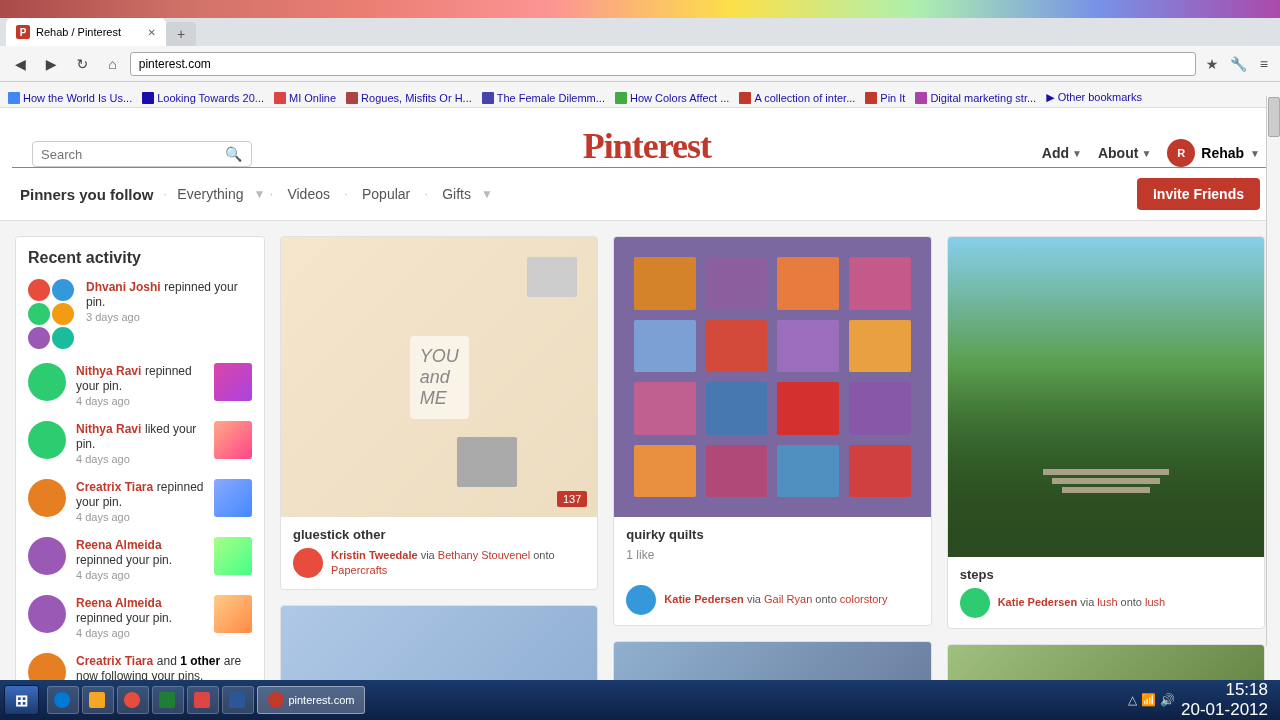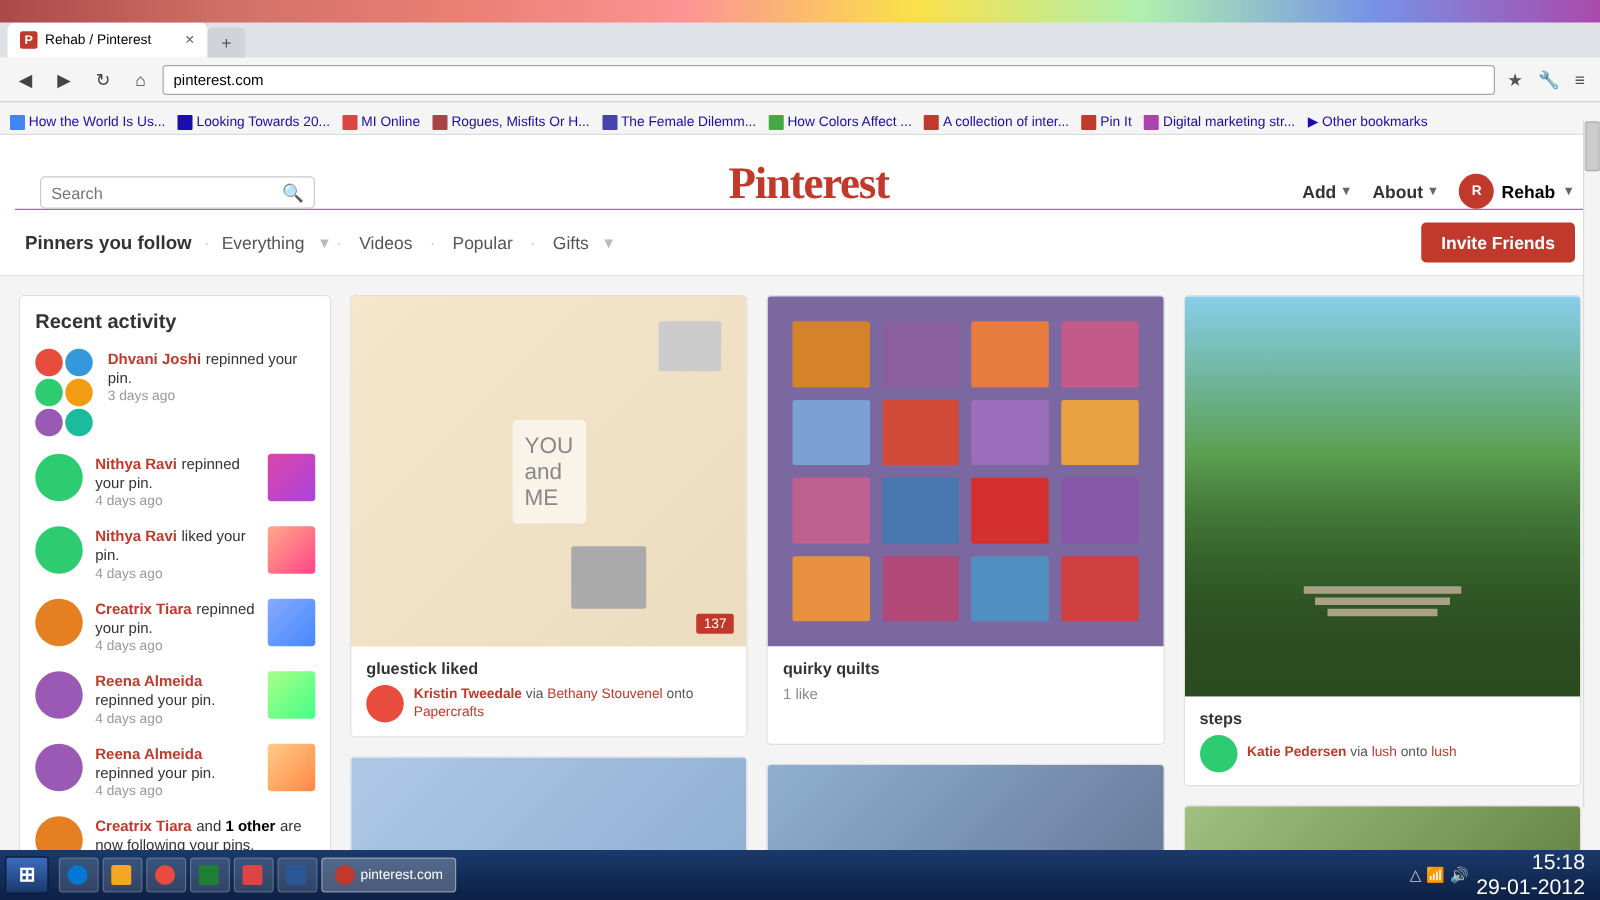--- a/index.html
+++ b/index.html
@@ -347,28 +347,28 @@
       </div>
 
       <div class="pin-grid">
 
         <div class="pin-column">
 
           <div class="pin-card">
             <div class="pin-img-scrapbook">
 
               <div style="width:100%;height:100%;background:linear-gradient(135deg, #f5e6cc, #ecdcc0);position:relative;display:flex;align-items:center;justify-content:center;">
-                <div style="background:rgba(255,255,255,0.6);padding:10px;border-radius:4px;font-size:18px;color:#888;">YOU<br>and<br>ME</div>
+                <div style="background:rgba(255,255,255,0.6);padding:10px;border-radius:4px;font-size:18px;color:#888;font-style:italic;">YOU<br>and<br>ME</div>
                 <div style="position:absolute;right:20px;top:20px;width:50px;height:40px;background:#ccc;border-radius:2px;"></div>
                 <div style="position:absolute;right:80px;bottom:30px;width:60px;height:50px;background:#aaa;border-radius:2px;"></div>
                 <div style="position:absolute;bottom:10px;right:10px;background:#c0392b;color:white;font-size:11px;padding:2px 6px;border-radius:2px;">137</div>
               </div>
             </div>
             <div class="pin-info">
-              <div class="pin-title">gluestick liked</div>
+              <div class="pin-title">gluestick other</div>
               <div class="pin-attribution">
                 <div class="attr-avatar attr-av1"></div>
                 <div class="attr-text">
                   <span class="attr-name">Kristin Tweedale</span>
                   <span> via </span>
                   <span class="attr-link">Bethany Stouvenel</span>
                   <span> onto </span>
                   <span class="attr-link">Papercrafts</span>
                 </div>
               </div>
@@ -399,20 +399,30 @@
                   <div style="background: rgb(136, 88, 168); border-radius: 2px;"></div>
                   <div style="background: rgb(232, 144, 64); border-radius: 2px;"></div>
                   <div style="background: rgb(176, 72, 120); border-radius: 2px;"></div>
                   <div style="background: rgb(80, 144, 192); border-radius: 2px;"></div>
                   <div style="background: rgb(208, 64, 64); border-radius: 2px;"></div>
                 </div>
             </div>
             <div class="pin-info">
               <div class="pin-title">quirky quilts</div>
               <div class="pin-likes">1 like</div>
+              <div class="pin-attribution">
+                <div class="attr-avatar attr-av2"></div>
+                <div class="attr-text">
+                  <span class="attr-name">Katie Pedersen</span>
+                  <span> via </span>
+                  <span class="attr-link">Gail Ryan</span>
+                  <span> onto </span>
+                  <span class="attr-link">colorstory</span>
+                </div>
+              </div>
             </div>
           </div>
 
           <div class="pin-card">
             <div style="height:160px;background:linear-gradient(135deg, #90b0d0, #607090);"></div>
           </div>
         </div>
 
         <div class="pin-column">
 
@@ -487,16 +497,16 @@
   </div>
 
   <div class="taskbar-tray">
     <div class="tray-icons">
       <span class="tray-icon">△</span>
       <span class="tray-icon">📶</span>
       <span class="tray-icon">🔊</span>
     </div>
     <div class="tray-time">
       <div>15:18</div>
-      <div>29-01-2012</div>
+      <div>20-01-2012</div>
     </div>
   </div>
 </div>
 
 </body></html>

